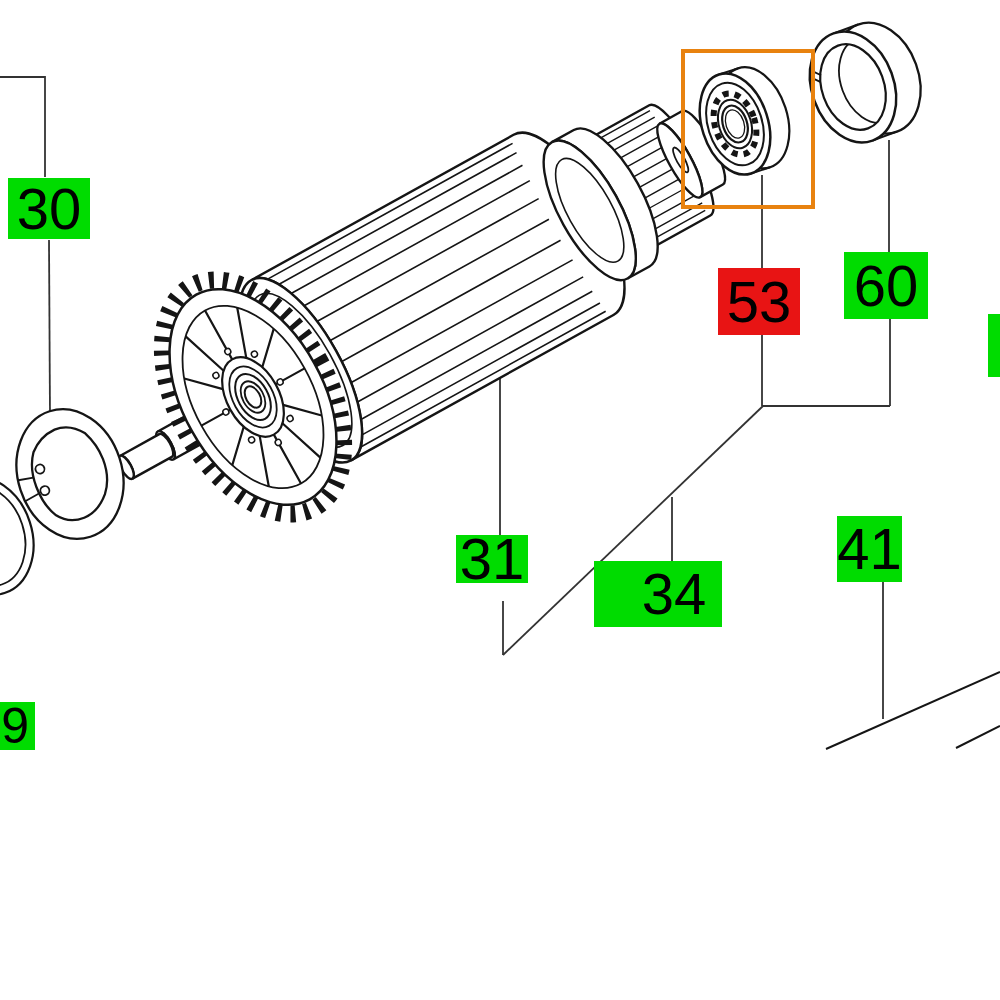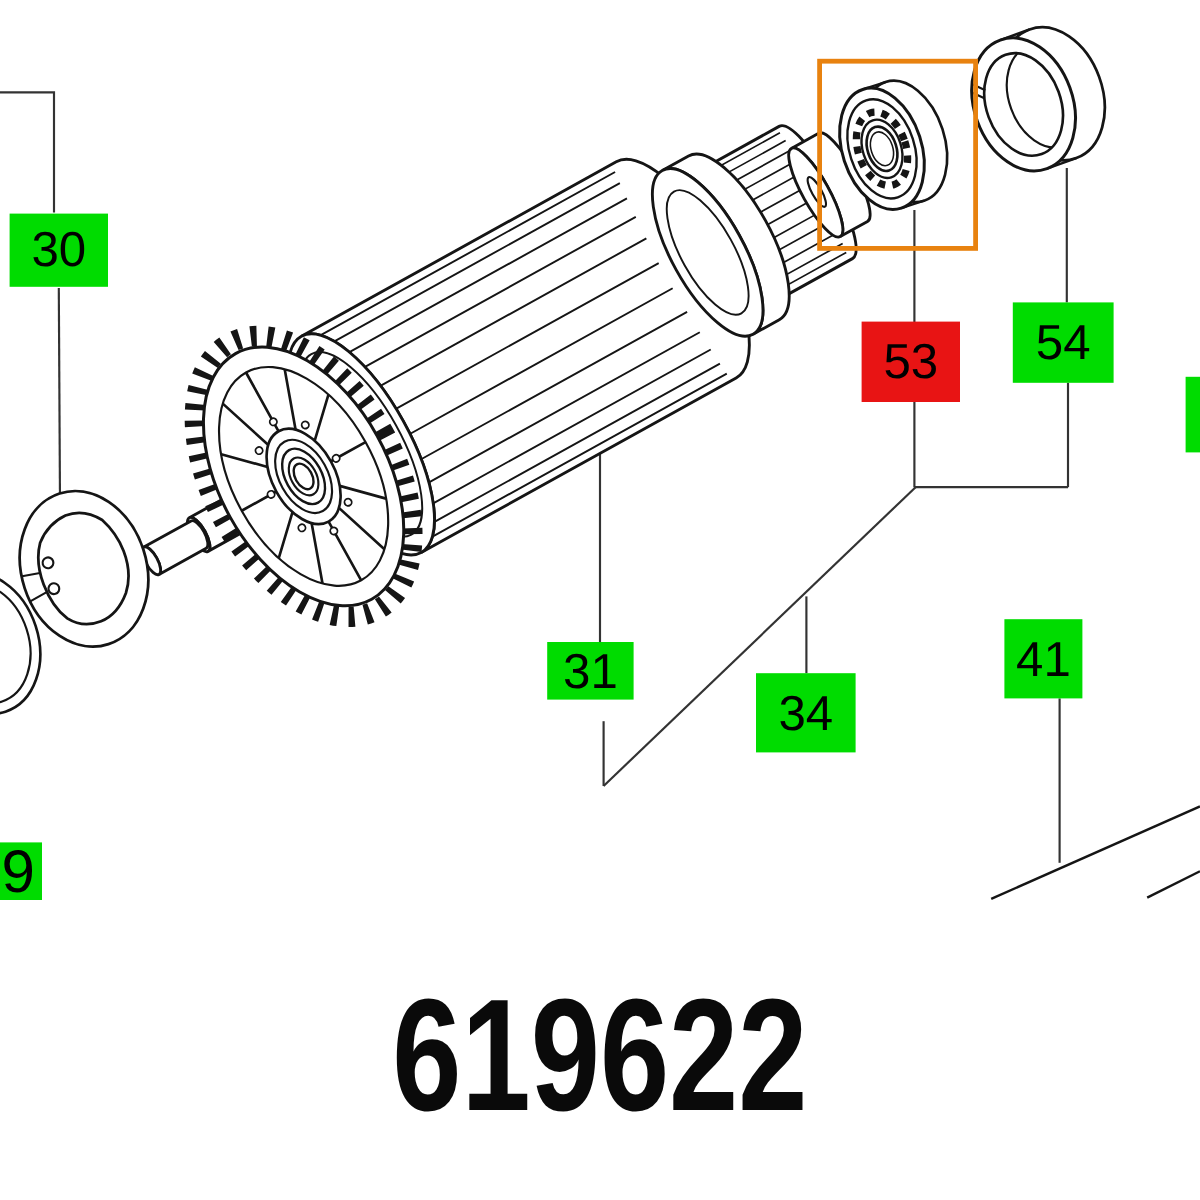--- a/index.html
+++ b/index.html
@@ -1,20 +1,20 @@
 <!DOCTYPE html>
 <html><head>
 <meta charset="utf-8">
 <style>
   html,body{margin:0;padding:0;background:#fff;}
   .stage{position:relative;width:1000px;height:1000px;background:#fff;overflow:hidden;
          font-family:"Liberation Sans",sans-serif;}
   .stage svg{position:absolute;left:0;top:0;}
   .callout{position:absolute;display:flex;align-items:center;justify-content:center;
-           font-family:"Liberation Sans",sans-serif;font-size:41px;line-height:1;color:#000;}
+           font-family:"Liberation Sans",sans-serif;font-size:58px;line-height:1;color:#000;}
   .callout.green{background:#00DC00;}
   .callout.red{background:#E81414;}
   .highlight{position:absolute;border:4px solid #E8820F;background:transparent;}
   .partnum-wrap{position:absolute;left:0;right:0;top:814px;text-align:center;}
   .partnum{display:inline-block;font-size:133px;line-height:1;font-weight:bold;color:#0a0a0a;
            transform:scaleX(0.78);transform-origin:center;letter-spacing:0;}
 </style>
 </head>
 <body>
 
@@ -145,36 +145,33 @@
 
   <div class="callout green" style="left:456px;top:535px;width:72px;height:48px;">
       <span>31</span>
     </div>
 
   <div class="callout red" style="left:718px;top:268px;width:82px;height:67px;">
       <span>53</span>
     </div>
 
   <div class="callout green" style="left:844px;top:252px;width:84px;height:67px;">
-      <span>54</span>
+      <span>60</span>
     </div>
 
-  <div class="callout green" style="left:630px;top:561px;width:83px;height:66px;">
+  <div class="callout green" style="left:594px;top:561px;width:96px;height:66px;padding-left:32px;">
       <span>34</span>
     </div>
 
   <div class="callout green" style="left:837px;top:516px;width:65px;height:66px;">
       <span>41</span>
     </div>
 
   <div class="callout green" style="left:-45px;top:702px;width:80px;height:48px;font-size:50px;justify-content:flex-end;padding-right:6px;box-sizing:border-box;">
       <span>9</span>
     </div>
 
   <div class="callout green" style="left:988px;top:314px;width:60px;height:63px;">
       <span></span>
     </div>
 
-  <div class="partnum-wrap">
-    <span class="partnum">619622</span>
-  </div>
 
 </div>
 
 </body></html>

